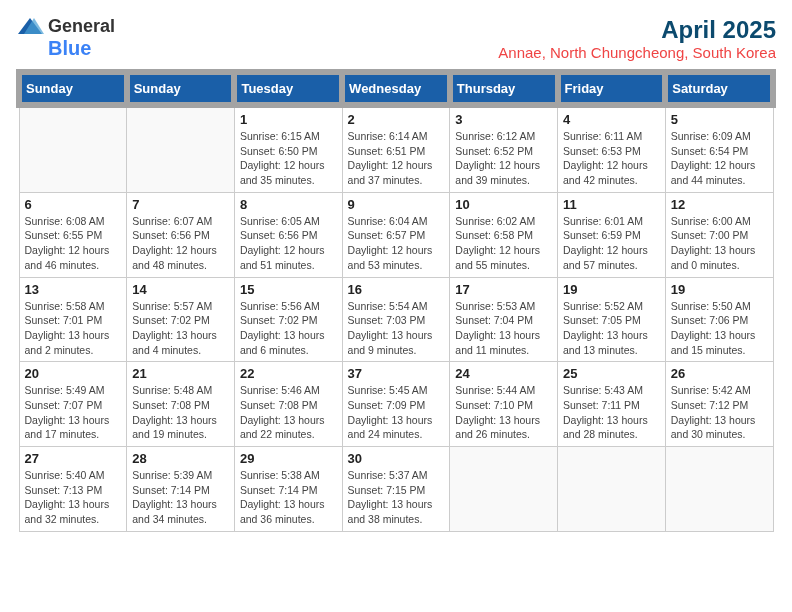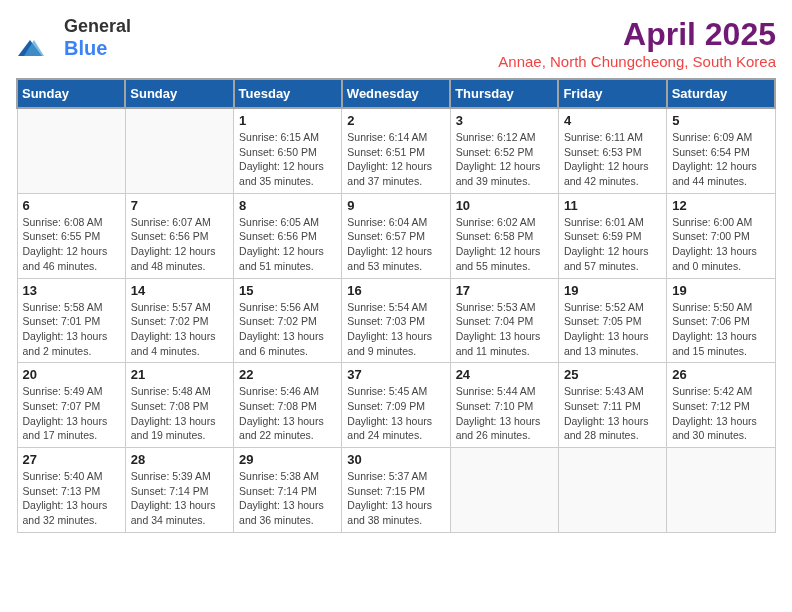--- a/index.html
+++ b/index.html
@@ -11,52 +11,52 @@
       padding: 16px;
     }
     .header {
       display: flex;
       align-items: flex-start;
       justify-content: space-between;
       margin-bottom: 8px;
     }
     .logo {
       display: flex;
-      align-items: flex-end;
-      gap: 20px;
+      align-items: flex-start;
+      gap: 4px;
     }
     .logo-icon {
       width: 28px;
       height: 22px;
     }
     .title-block {
       text-align: right;
     }
     .title-month {
-      font-size: 32px;
+      font-size: 24px;
       font-weight: bold;
-      color: #701a75;
+      color: #0c4a6e;
     }
     .title-location {
       font-size: 15px;
       color: #ef4444;
     }
     .calendar {
       width: 100%;
       border-collapse: collapse;
       border: 1px solid #ccc;
     }
     .calendar th {
       background: #1a5fa8;
       color: #fff;
       font-size: 13px;
       font-weight: bold;
       padding: 6px 4px;
       text-align: left;
-      border: 2px solid #a3a3a3;
+      border: 6px solid #a3a3a3;
     }
     .calendar td {
       border: 1px solid #ccc;
       vertical-align: top;
       padding: 4px 5px;
       width: calc(100% / 7);
       min-height: 80px;
       font-size: 11px;
       color: #333;
       background: #fff;

